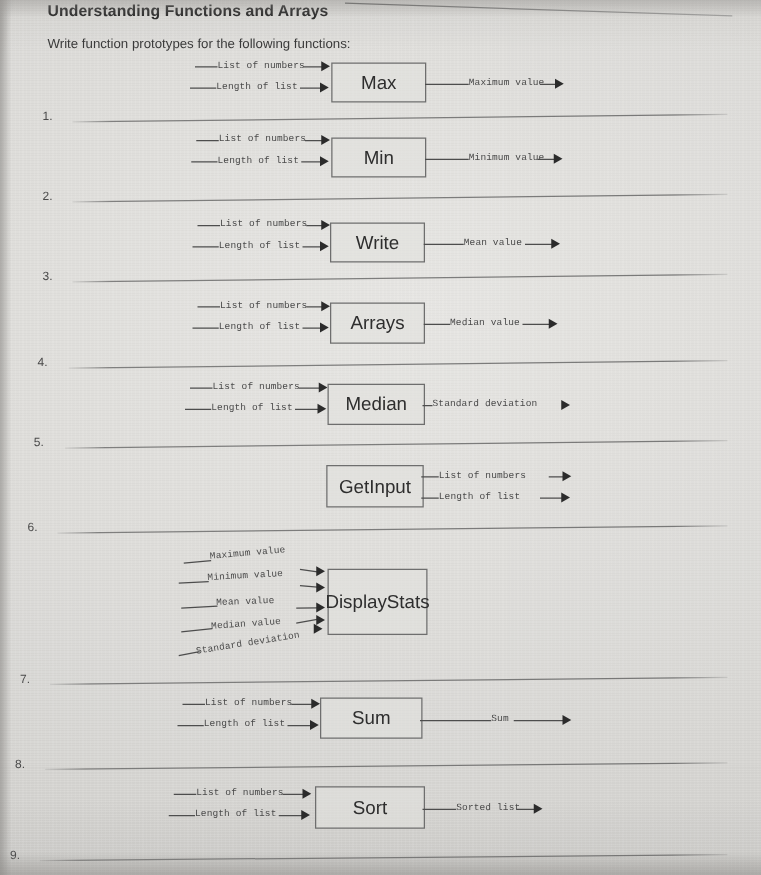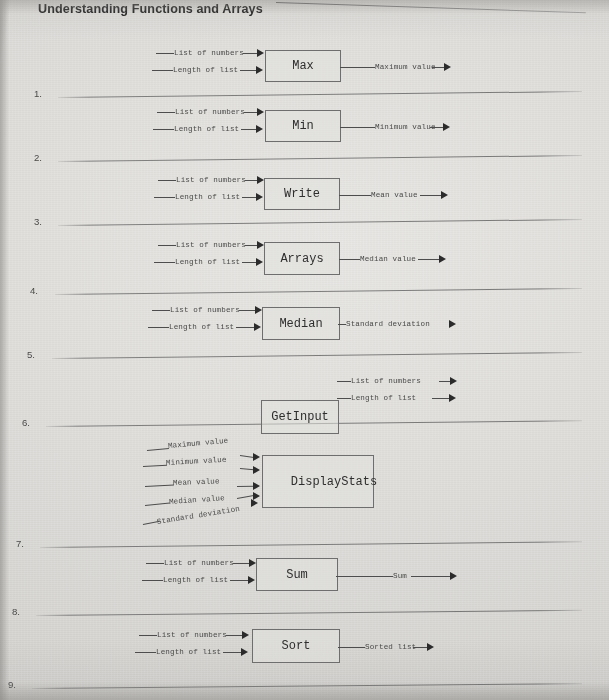--- a/index.html
+++ b/index.html
@@ -59,22 +59,22 @@
 
   
   .fnbox{
     position:absolute;
     border:1px solid #6e6e6e;
     background:rgba(226,225,222,0.55);
     box-shadow:0 0 0 0 rgba(0,0,0,0);
     display:flex;align-items:center;justify-content:center;
   }
   .fnbox .fnlabel{
-    font-size:12px;color:#2e2e2e;
-    font-family:Liberation Mono, monospace;
+    font-size:15px;color:#2e2e2e;
+    font-family:Liberation Sans, sans-serif;
     white-space:nowrap;
   }
 
   
   .wire{
     position:absolute;height:1px;background:#4d4d4d;
     transform-origin:left center;
   }
   .wlabel{
     position:absolute;
@@ -110,20 +110,21 @@
 <body>
 
 <div id="paper"></div>
 <div id="grain"></div>
 
 <div id="sheet">
 
   <div class="topline"></div>
 
   <div class="hdr-title">Understanding Functions and Arrays</div>
+  <div class="hdr-sub">Write function prototypes for the following functions:</div>
 
   <div>
     <div class="rulenum" style="left:34px;top:88px;">1.</div>
     <div class="rule" style="left:58px;top:97px;width:524px;transform:rotate(-0.65deg);"></div>
 
     <div class="rulenum" style="left:34px;top:152px;">2.</div>
     <div class="rule" style="left:58px;top:161px;width:524px;transform:rotate(-0.65deg);"></div>
 
     <div class="rulenum" style="left:34px;top:216px;">3.</div>
     <div class="rule" style="left:58px;top:225px;width:524px;transform:rotate(-0.65deg);"></div>
@@ -245,21 +246,21 @@
     <div class="fnbox" style="left:262px;top:307px;width:76px;height:31px;">
       <span class="fnlabel">Median</span>
     </div>
 
     <div class="wire" style="left:338px;top:324px;width:8px;"></div>
     <div class="wlabel" style="left:346px;top:320px;">Standard deviation</div>
     <div class="arrow" style="left:449px;top:320px;"></div>
   </div>
 
   <div>
-    <div class="fnbox" style="left:261px;top:372px;width:76px;height:32px;margin-top:28px;">
+    <div class="fnbox" style="left:261px;top:372px;width:76px;height:32px;">
       <span class="fnlabel">GetInput</span>
     </div>
 
     <div class="wire" style="left:337px;top:381px;width:14px;"></div>
     <div class="wlabel" style="left:351px;top:377px;">List of numbers</div>
     <div class="wire" style="left:439px;top:381px;width:12px;"></div>
     <div class="arrow" style="left:450px;top:377px;"></div>
 
     <div class="wire" style="left:337px;top:398px;width:14px;"></div>
     <div class="wlabel" style="left:351px;top:394px;">Length of list</div>
@@ -285,21 +286,21 @@
 
     <div class="wire" style="left:145px;top:505px;width:25px;transform:rotate(-6deg);"></div>
     <div class="wlabel" style="left:169px;top:498px;transform:rotate(-4deg);">Median value</div>
     <div class="wire" style="left:237px;top:498px;width:17px;transform:rotate(-10deg);"></div>
     <div class="arrow" style="left:253px;top:492px;"></div>
 
     <div class="wire" style="left:143px;top:524px;width:17px;transform:rotate(-11deg);"></div>
     <div class="wlabel" style="left:157px;top:518px;transform:rotate(-9deg);">Standard deviation</div>
     <div class="arrow" style="left:251px;top:499px;"></div>
 
-    <div class="fnbox" style="left:262px;top:455px;width:78px;height:51px;padding-left:32px;">
+    <div class="fnbox" style="left:262px;top:455px;width:78px;height:51px;">
       <span class="fnlabel">DisplayStats</span>
     </div>
   </div>
 
   <div>
     <div class="wire" style="left:146px;top:563px;width:18px;"></div>
     <div class="wlabel" style="left:164px;top:559px;">List of numbers</div>
     <div class="wire" style="left:233px;top:563px;width:17px;"></div>
     <div class="arrow" style="left:249px;top:559px;"></div>
 

